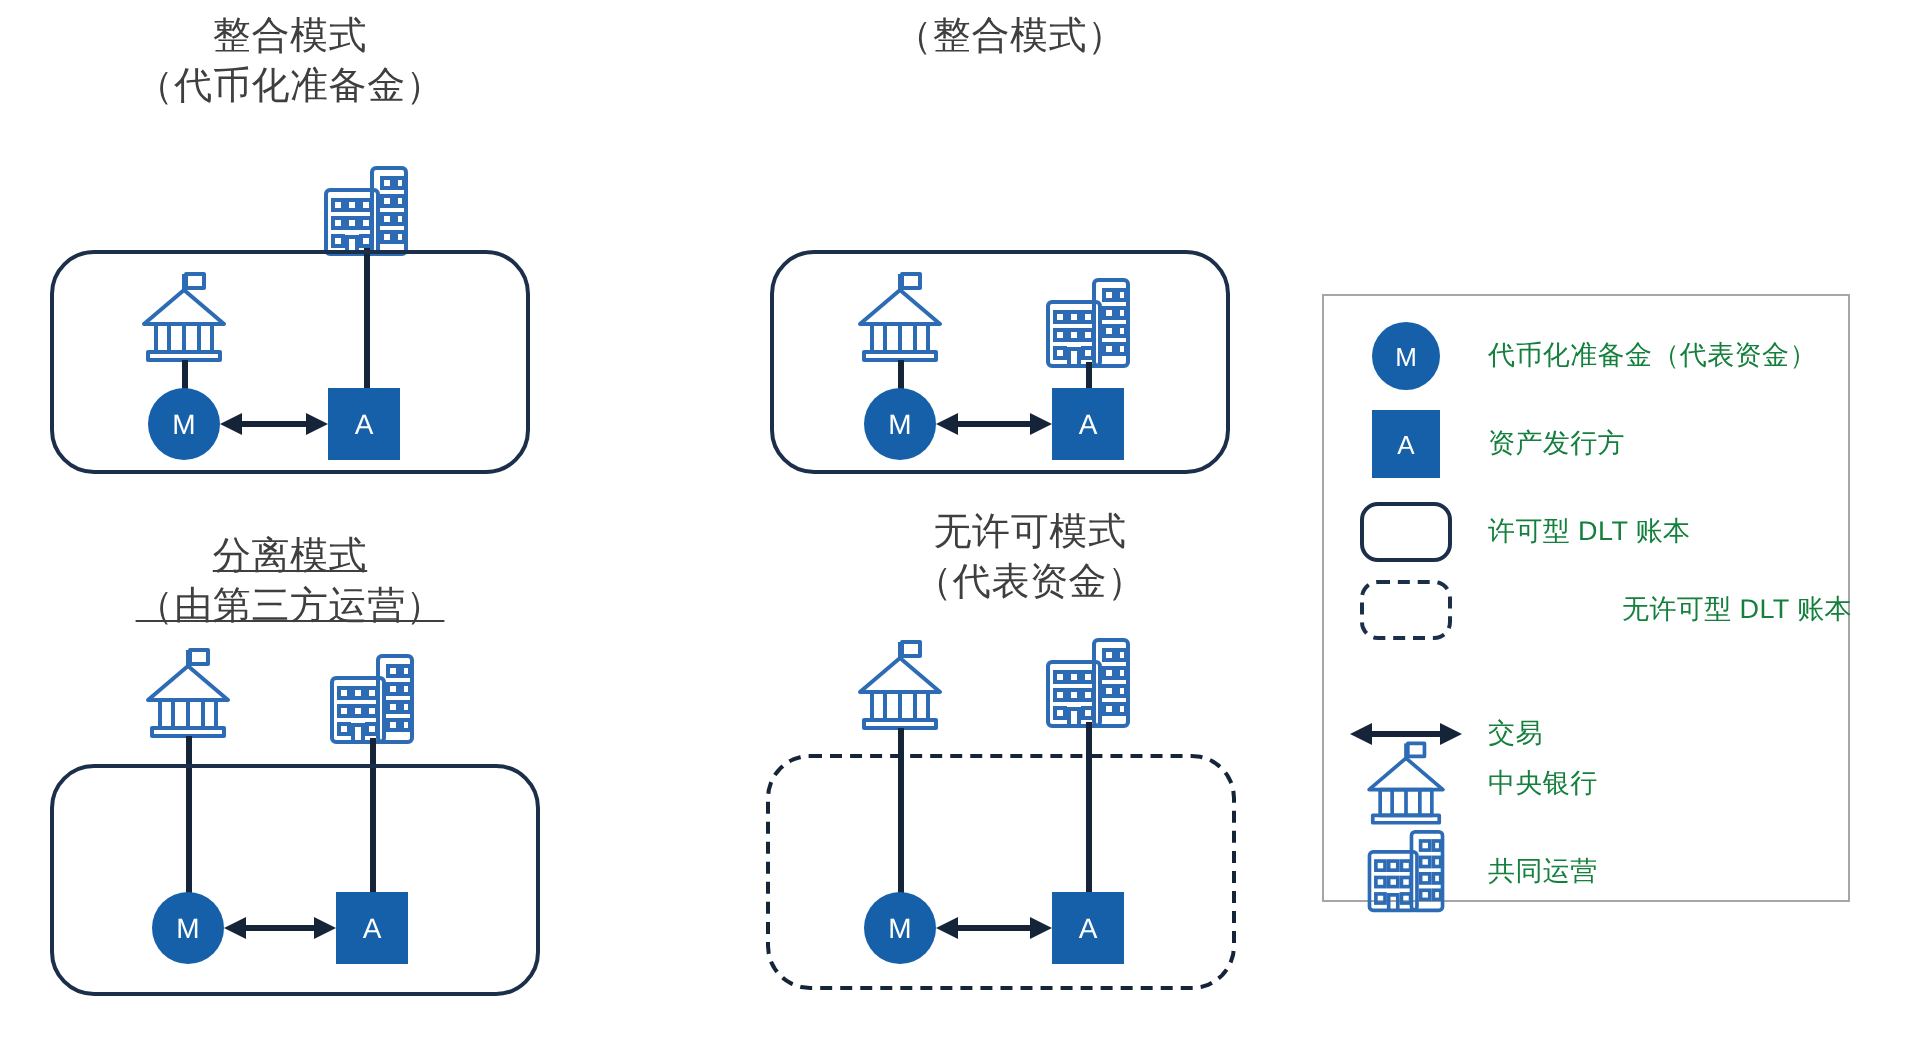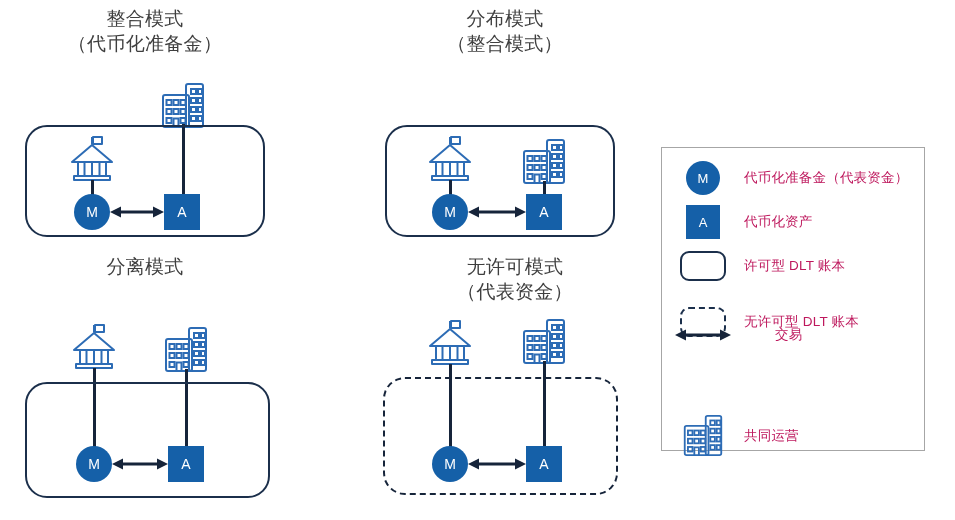--- a/index.html
+++ b/index.html
@@ -89,21 +89,21 @@
     align-items:center;
   }
   .legend-icon{
     width:82px;
     min-width:82px;
     display:flex;
     align-items:center;
     justify-content:center;
   }
   .legend-label{
-    color:#be185d;
+    color:#15803d;
     font-size:13.5px;
     white-space:nowrap;
     letter-spacing:.2px;
   }
   .lg-m{
     width:34px;height:34px;border-radius:50%;
     background:#1560a8;color:#fff;font-size:13px;
     display:flex;align-items:center;justify-content:center;
   }
   .lg-a{
@@ -181,21 +181,20 @@
     <svg width="54" height="18" viewBox="0 0 54 18">
       <g fill="#16243a" stroke="#16243a">
         <rect x="9" y="7.5" width="36" height="3" stroke="none"></rect>
         <path d="M0 9 L11 3.5 L11 14.5 Z" stroke="none"></path>
         <path d="M54 9 L43 3.5 L43 14.5 Z" stroke="none"></path>
       </g>
     </svg>
   </div>
 
   <div class="panel-title" style="left:390px;top:6px;width:230px;">
-    <div>分布模式</div>
     <div>（整合模式）</div>
   </div>
 
   <div class="ledger" style="left:385px;top:125px;width:230px;height:112px;"></div>
 
   <div class="icon" style="left:424px;top:136px;">
     <svg width="52" height="50" viewBox="0 0 52 50">
       <g fill="none" stroke="#2d6cb5" stroke-width="2" stroke-linejoin="round">
         <path d="M26 9 L46 26 L6 26 Z"></path>
         <rect x="27" y="1" width="9" height="7"></rect>
@@ -244,22 +243,23 @@
   <div class="arrow" style="left:468px;top:203px;">
     <svg width="58" height="18" viewBox="0 0 58 18">
       <g fill="#16243a">
         <rect x="9" y="7.5" width="40" height="3"></rect>
         <path d="M0 9 L11 3.5 L11 14.5 Z"></path>
         <path d="M58 9 L47 3.5 L47 14.5 Z"></path>
       </g>
     </svg>
   </div>
 
-  <div class="panel-title" style="left:30px;top:254px;width:230px;">
+  <div class="panel-title" style="left:30px;top:266px;width:230px;text-decoration:underline;">
     <div>分离模式</div>
+    <div>（由第三方运营）</div>
   </div>
 
   <div class="icon" style="left:68px;top:324px;">
     <svg width="52" height="50" viewBox="0 0 52 50">
       <g fill="none" stroke="#2d6cb5" stroke-width="2" stroke-linejoin="round">
         <path d="M26 9 L46 26 L6 26 Z"></path>
         <rect x="27" y="1" width="9" height="7"></rect>
         <path d="M26 8.5 L26 1"></path>
         <rect x="12" y="26" width="28" height="14"></rect>
         <path d="M18.5 26 L18.5 40 M26 26 L26 40 M33.5 26 L33.5 40"></path>
@@ -388,50 +388,65 @@
       </div>
       <div class="legend-label">代币化准备金（代表资金）</div>
     </div>
 
     <div class="legend-row" style="top:52px;height:44px;">
       <div class="legend-icon">
         <div class="lg-a">
             <span>A</span>
           </div>
       </div>
-      <div class="legend-label">代币化资产</div>
+      <div class="legend-label">资产发行方</div>
     </div>
 
     <div class="legend-row" style="top:96px;height:44px;">
       <div class="legend-icon">
         <div class="lg-ledger"></div>
       </div>
       <div class="legend-label">许可型 DLT 账本</div>
     </div>
 
-    <div class="legend-row" style="top:152px;height:44px;">
+    <div class="legend-row" style="top:135px;height:44px;justify-content:space-between;">
       <div class="legend-icon">
         <div class="lg-ledger dashed"></div>
       </div>
       <div class="legend-label">无许可型 DLT 账本</div>
     </div>
 
-    <div class="legend-row" style="top:168px;height:38px;gap:31px;">
+    <div class="legend-row" style="top:200px;height:38px;">
       <div class="legend-icon">
         <svg width="56" height="18" viewBox="0 0 56 18">
           <g fill="#16243a">
             <rect x="9" y="7.5" width="38" height="3"></rect>
             <path d="M0 9 L11 3.5 L11 14.5 Z"></path>
             <path d="M56 9 L45 3.5 L45 14.5 Z"></path>
           </g>
         </svg>
       </div>
       <div class="legend-label">交易</div>
     </div>
 
+    <div class="legend-row" style="top:222px;height:44px;">
+      <div class="legend-icon">
+        <svg width="48" height="44" viewBox="0 0 52 46">
+          <g fill="none" stroke="#2d6cb5" stroke-width="2" stroke-linejoin="round">
+            <path d="M26 9 L46 26 L6 26 Z"></path>
+            <rect x="27" y="1" width="9" height="7"></rect>
+            <path d="M26 8.5 L26 1"></path>
+            <rect x="12" y="26" width="28" height="14"></rect>
+            <path d="M18.5 26 L18.5 40 M26 26 L26 40 M33.5 26 L33.5 40"></path>
+            <rect x="8" y="40" width="36" height="4"></rect>
+          </g>
+        </svg>
+      </div>
+      <div class="legend-label">中央银行</div>
+    </div>
 
     <div class="legend-row" style="top:266px;height:44px;">
       <div class="legend-icon">
         <svg width="42" height="44" viewBox="0 0 46 48">
           <g fill="none" stroke="#2d6cb5" stroke-width="2">
             <rect x="26" y="2" width="17" height="43" rx="2"></rect>
             <rect x="3" y="13" width="26" height="32" rx="2"></rect>
             <rect x="31" y="7" width="5" height="5"></rect>
               <rect x="38" y="7" width="4" height="5"></rect>
             <rect x="31" y="16" width="5" height="5"></rect>

